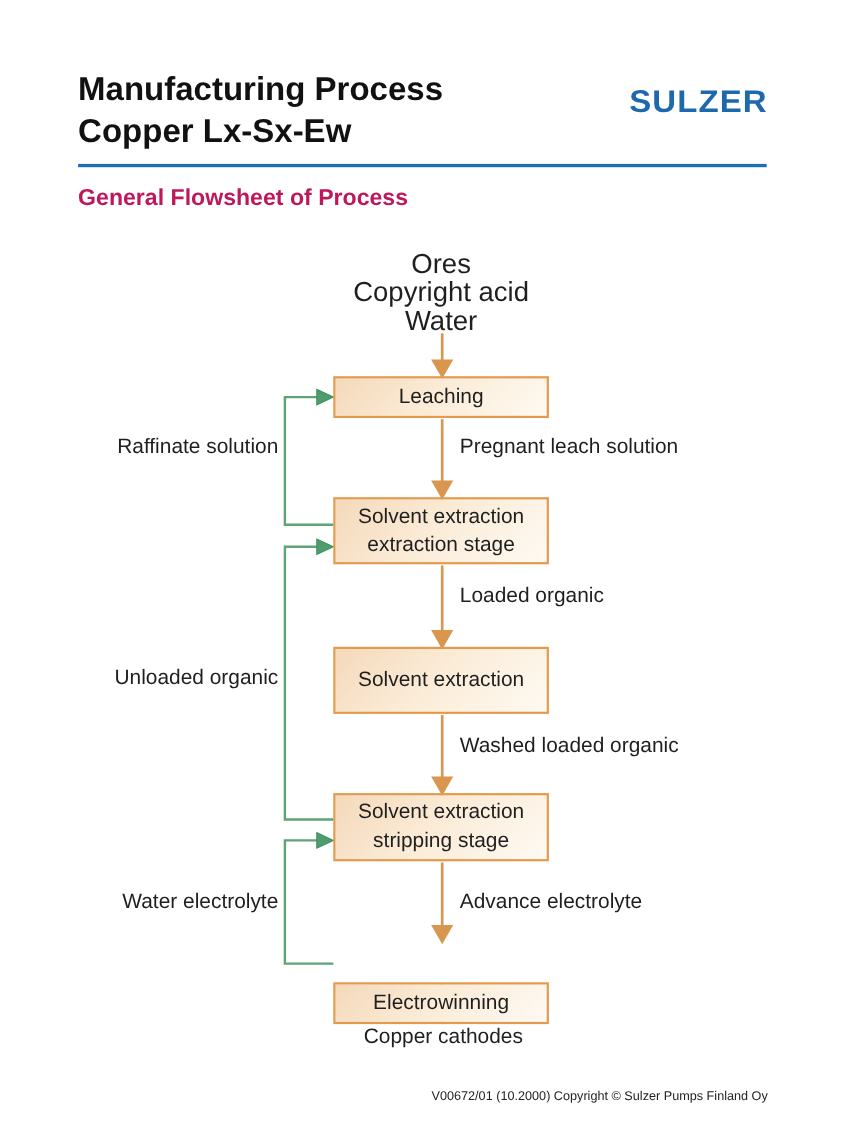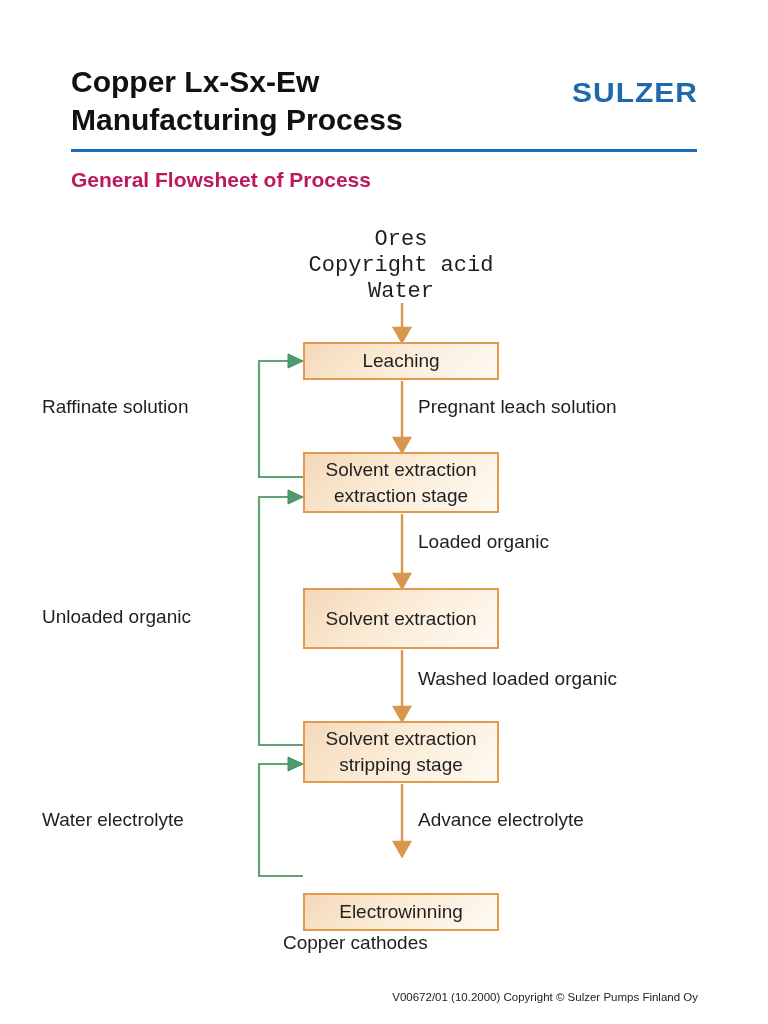--- a/index.html
+++ b/index.html
@@ -49,48 +49,48 @@
     text-align:center;
   }
   .b0 { top:342px; height:38px; }
   .b1 { top:452px; height:61px; }
   .b2 { top:588px; height:61px; }
   .b3 { top:721px; height:62px; }
   .b4 { top:893px; height:38px; }
 
   .inputs {
     left:283px; top:227px; width:236px;
-    text-align:center; font-size:22px; line-height:26px;font-family:Liberation Mono, monospace;
+    text-align:center; font-size:25px; line-height:26px;
   }
   .flow-label {
     left:418px;
     font-size:19px; white-space:nowrap;
   }
   .fl0 { top:396px; } .fl1 { top:531px; } .fl2 { top:668px; } .fl3 { top:809px; }
   .recycle-label {
-    left:42px; width:198px; 
+    left:55px; width:198px; text-align:right;
     font-size:19px; white-space:nowrap;
   }
   .rl0 { top:396px; } .rl1 { top:606px; } .rl2 { top:809px; }
   .output-label {
     left:283px; top:932px; width:240px;
-    text-align:left; font-size:19px;
+    text-align:center; font-size:19px;
   }
 
   .footer {
     right:70px; top:991px;
     font-size:11.5px; color:#222;margin-left:39px;
   }
 </style>
 </head>
 <body>
 
 <div class="abs title">
+  <div>Manufacturing Process</div>
   <div>Copper Lx-Sx-Ew</div>
-  <div>Manufacturing Process</div>
 </div>
 <div class="abs logo">SULZER</div>
 <div class="abs rule"></div>
 <div class="abs subtitle">General Flowsheet of Process</div>
 
 <svg class="abs diagram-svg" viewBox="0 0 768 1024">
 
   <g stroke="#D9964F" stroke-width="2.4" fill="#D9964F">
     <line x1="402" y1="303" x2="402" y2="330"></line>
     <polygon points="402,342 394,328 410,328"></polygon>

